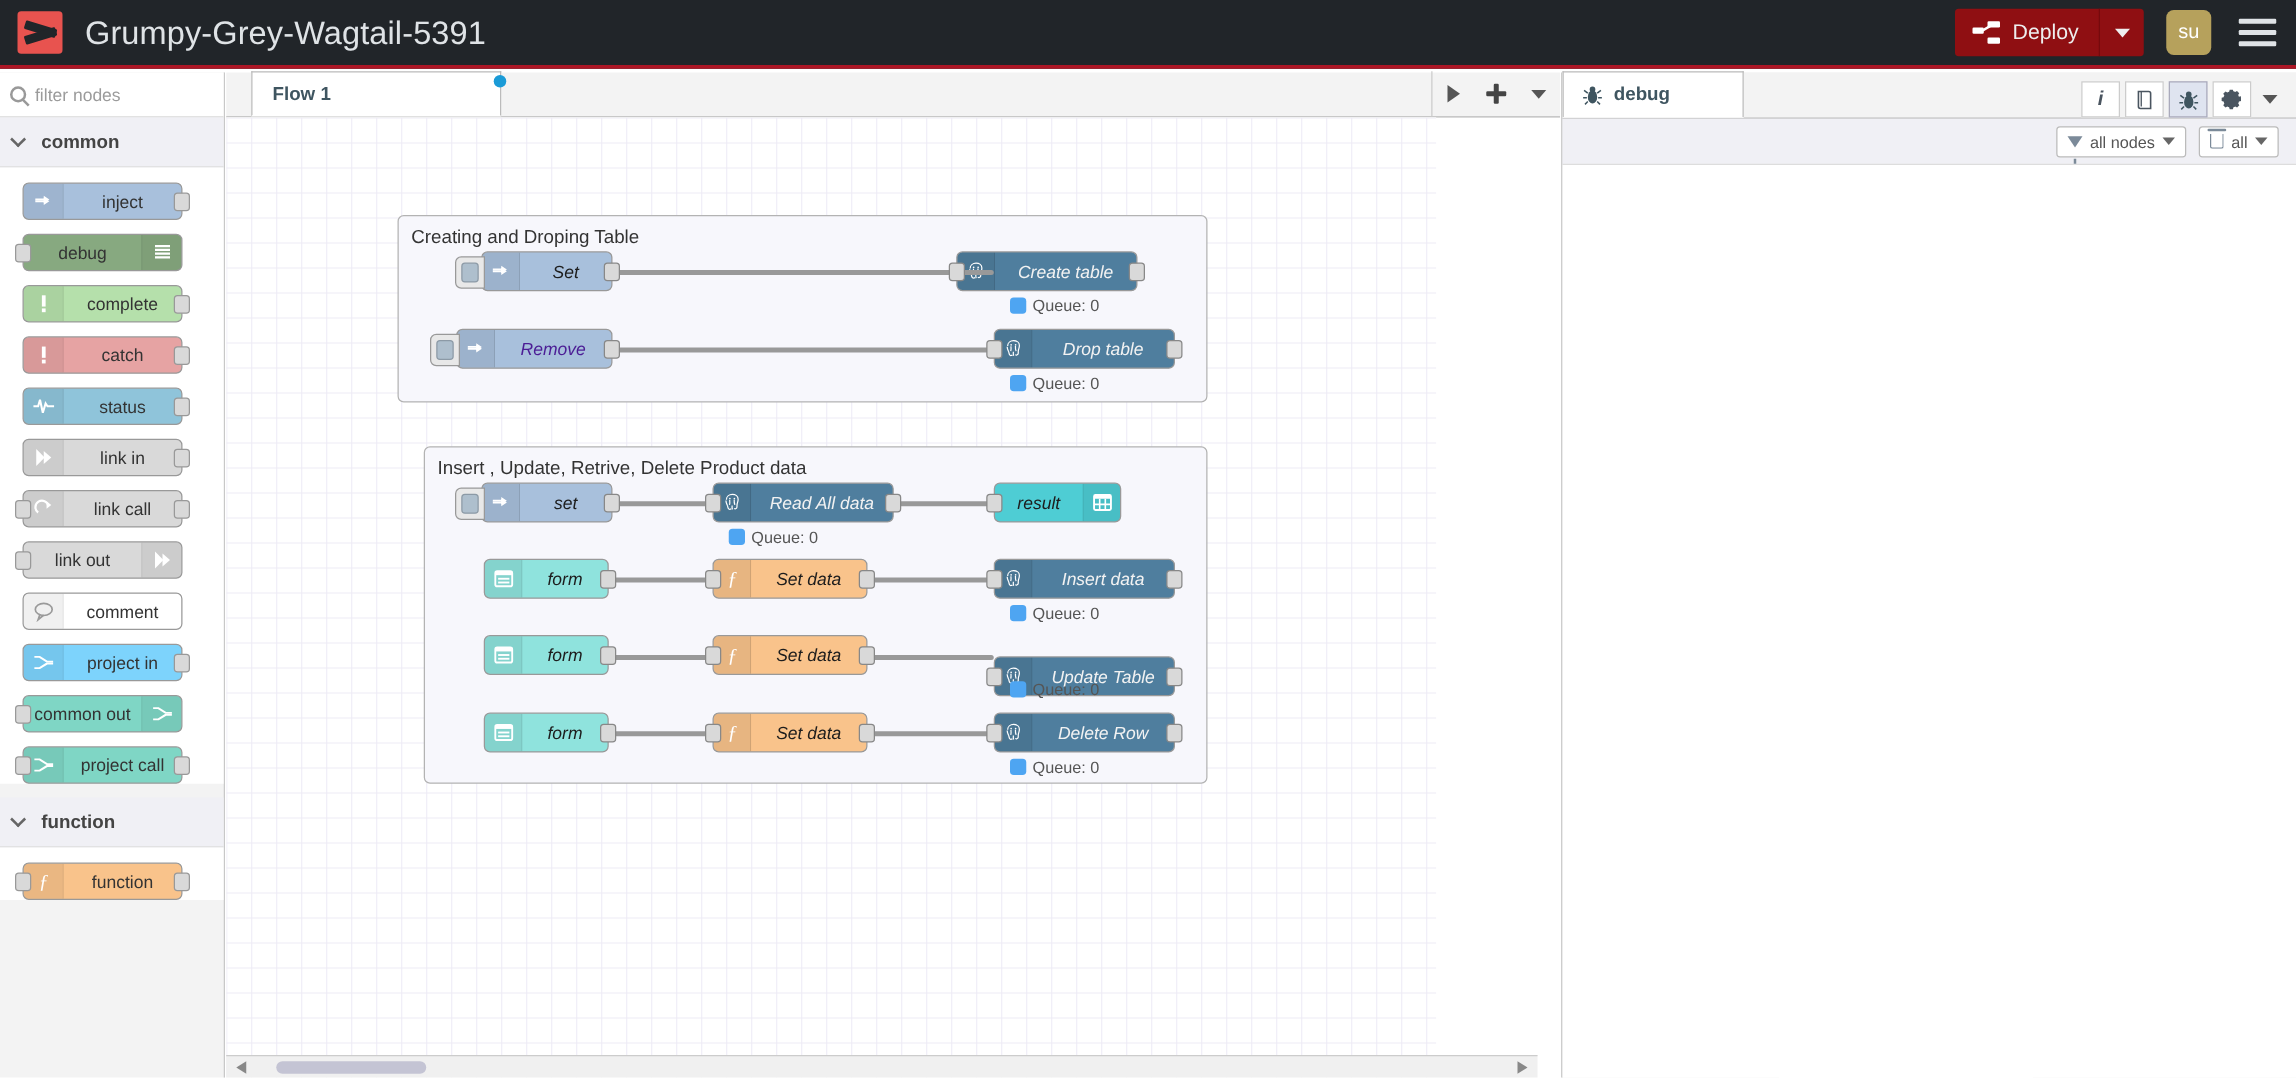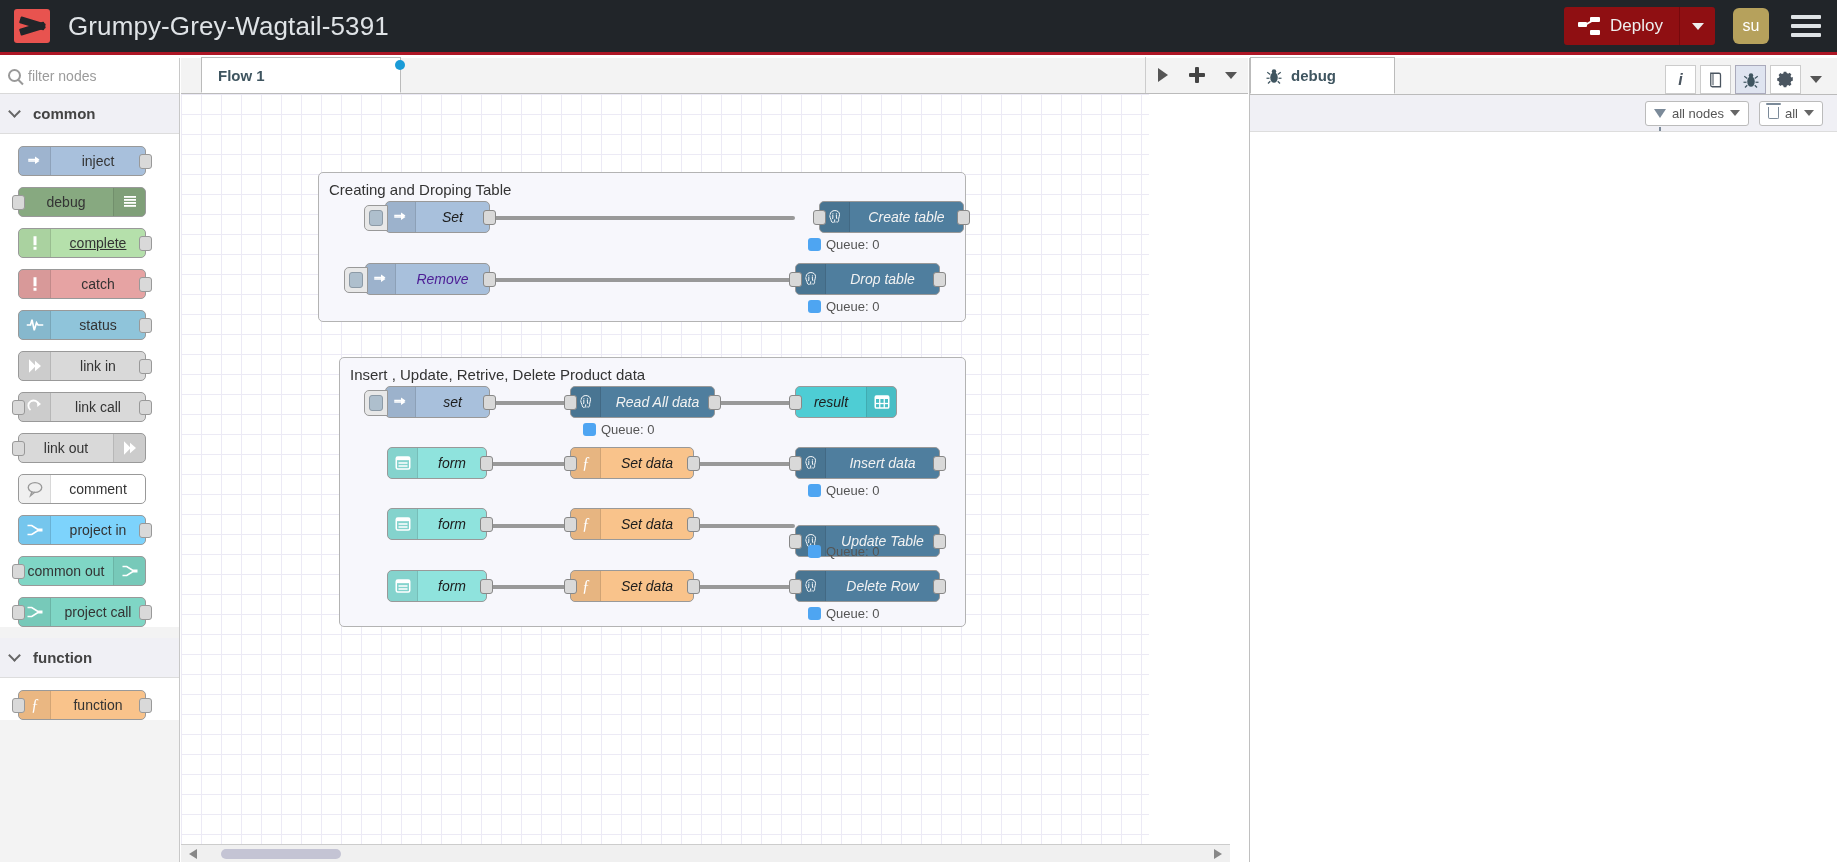--- a/index.html
+++ b/index.html
@@ -372,21 +372,21 @@
               <g fill="#fff">
                 <rect x="4" y="4" width="16" height="2.4"></rect>
                 <rect x="4" y="8" width="16" height="2.4"></rect>
                 <rect x="4" y="12" width="16" height="2.4"></rect>
                 <rect x="4" y="16" width="16" height="2.4"></rect>
               </g>
             </svg>
           </span>
           <span class="port in"></span>
         </div>
-        <div class="pnode" style="background: rgb(181, 224, 171); text-decoration: underline;">
+        <div class="pnode" style="background: rgb(181, 224, 171);">
           <span class="pn-icon ">
             <svg class="ic" viewBox="0 0 24 24">
               <rect x="10" y="3" width="4" height="12" fill="#fff"></rect>
               <rect x="10" y="17" width="4" height="4" fill="#fff"></rect>
             </svg>
           </span>
           <span class="plabel">complete</span>
           <span class="port out"></span>
         </div>
         <div class="pnode" style="background: rgb(230, 163, 163);">
@@ -547,21 +547,21 @@
             <path fill="#fff" d="M3 5h9v3l6-4-6-4v3H3z" transform="translate(0,6)"></path>
             <path fill="#fff" d="M3 13h9v3l6-4-6-4v3H3z"></path>
           </svg>
         </span>
         <span class="nlabel" style="color:#1d1d1d">Set</span>
         <span class="btn-handle">
           <i></i>
         </span>
         <span class="nport out"></span>
       </div>
-      <div class="node" style="left: 638px; top: 107px; width: 145px; background: rgb(79, 126, 158);">
+      <div class="node" style="left: 584px; top: 107px; width: 145px; background: rgb(79, 126, 158);">
         <span class="n-icon ">
           <svg class="ic" viewBox="0 0 24 24">
             <g fill="none" stroke="#fff" stroke-width="1.3">
         <path d="M5.5 9c0-3.3 2.8-5.6 6.3-5.6S18 5.5 18 8.6c0 2.4-.8 3.6-1.1 5.3-.3 1.6.3 3-.6 4.2-.7.9-2 .7-2.6.2"></path>
         <path d="M10.5 18.5c-.5.8-1.8 1-2.6.3-1-.9-.8-2.5-1.4-3.8C5.8 13.3 5 12 5 9.8"></path>
         <path d="M9 9.3c.2 1.7.3 3.6-.2 5.3M13.8 9.1c-.1 1.9.1 3.8.7 5.4"></path>
         <path d="M11.6 15.2c-.2 1.5-.1 3 .3 4.3"></path>
             </g>
         <circle cx="9.2" cy="7.8" r=".9" fill="#fff"></circle>
             <circle cx="14" cy="7.8" r=".9" fill="#fff"></circle>

